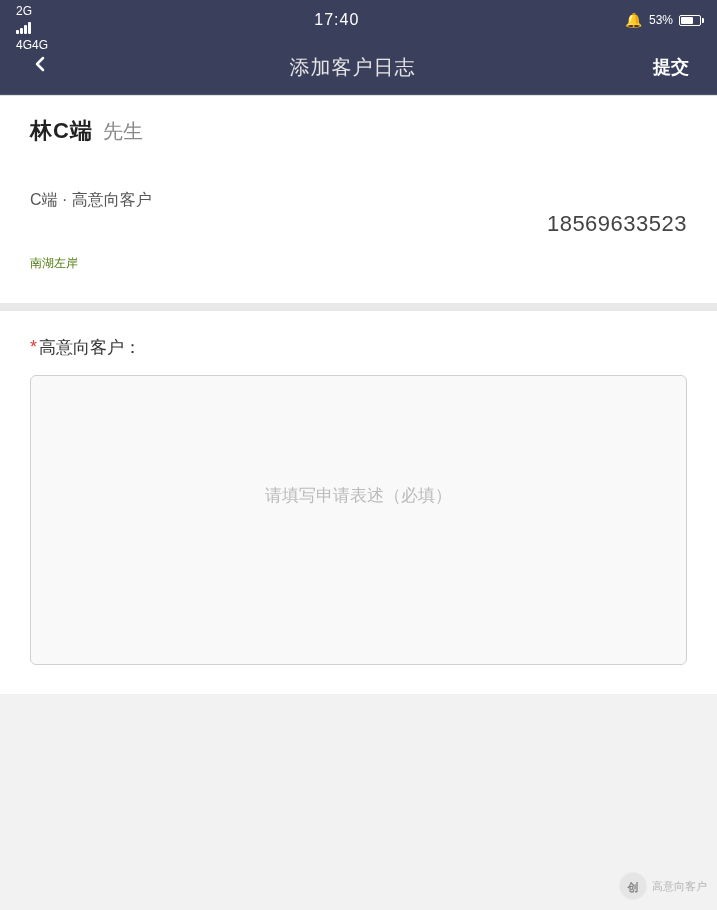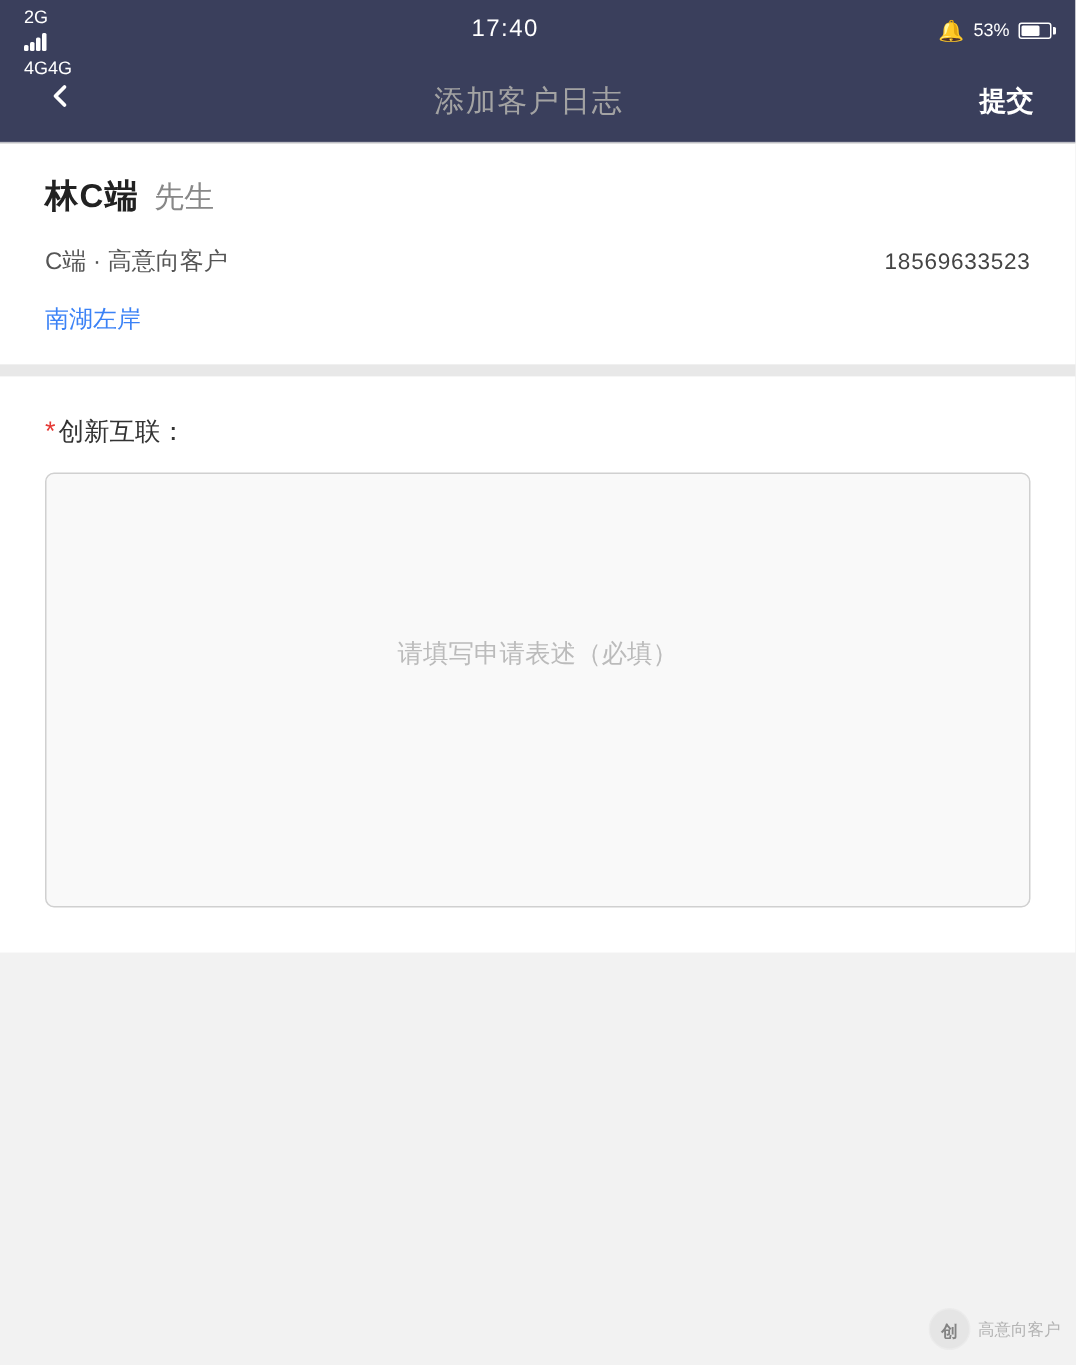--- a/index.html
+++ b/index.html
@@ -83,41 +83,41 @@
     }
     .nav-back {
       font-size: 22px;
       color: white;
       cursor: pointer;
       padding: 4px 8px;
     }
     .nav-title {
       font-size: 20px;
       font-weight: 400;
-      color: #a3a3a3;
+      color: #e5e5e5;
       letter-spacing: 1px;
     }
     .nav-submit {
       font-size: 18px;
       color: white;
       cursor: pointer;
       padding: 4px 8px;
       font-weight: bold;
     }
 
     
     .section-divider {
       height: 8px;
       background: #e8e8e8;
     }
 
     
     .customer-card {
       background: white;
-      padding: 20px 30px 19px 30px;
+      padding: 20px 30px 31px 30px;
     }
     .customer-name-row {
       display: flex;
       align-items: baseline;
       gap: 10px;
       margin-bottom: 18px;
     }
     .customer-name {
       font-size: 22px;
       font-weight: 600;
@@ -133,27 +133,28 @@
       align-items: center;
       justify-content: space-between;
       margin-bottom: 18px;
       text-align: center;
     }
     .customer-tag {
       font-size: 16px;
       color: #555;
     }
     .customer-phone {
-      font-size: 15px;
+      font-size: 22px;
       color: #444;
       letter-spacing: 0.5px;
+      margin-top: 47px;
     }
     .customer-address {
-      font-size: 16px;
-      color: #3b82f6;
+      font-size: 12px;
+      color: #4d7c0f;
     }
 
     
     .form-section {
       background: white;
       padding: 25px 30px;
       margin-top: 0;
     }
     .form-label {
       font-size: 17px;
@@ -291,21 +292,21 @@
     <span class="customer-phone">18569633523</span>
   </div>
   <div class="customer-address">南湖左岸</div>
 </div>
 
 <div class="section-divider"></div>
 
 <div class="form-section">
   <div class="form-label">
     <span class="form-required">*</span>
-    <span>创新互联：</span>
+    <span>高意向客户：</span>
   </div>
   <textarea class="form-textarea" placeholder="请填写申请表述（必填）" style=""></textarea>
 </div>
 
 <div class="watermark">
   <div class="watermark-logo">
     <svg width="28" height="28" viewBox="0 0 28 28">
       <circle cx="14" cy="14" r="13" fill="#e0e0e0"></circle>
       <text x="14" y="19" text-anchor="middle" font-size="11" fill="#555" font-family="sans-serif">创</text>
     </svg>

